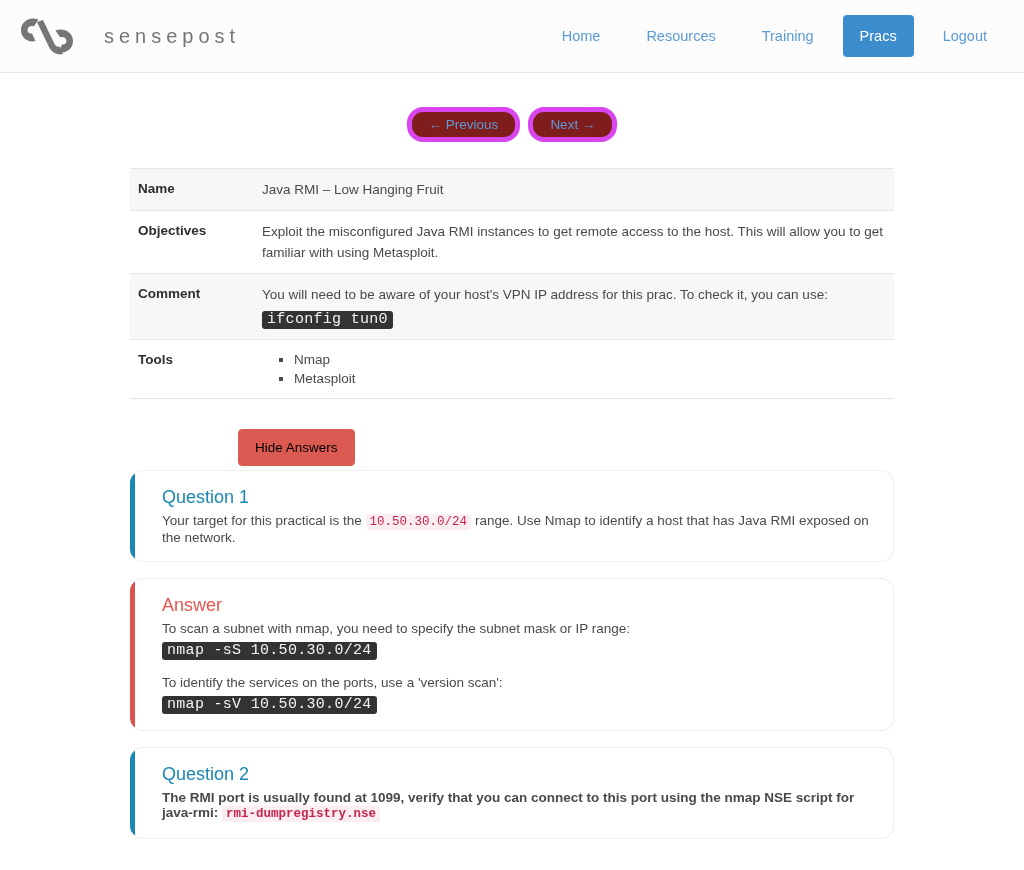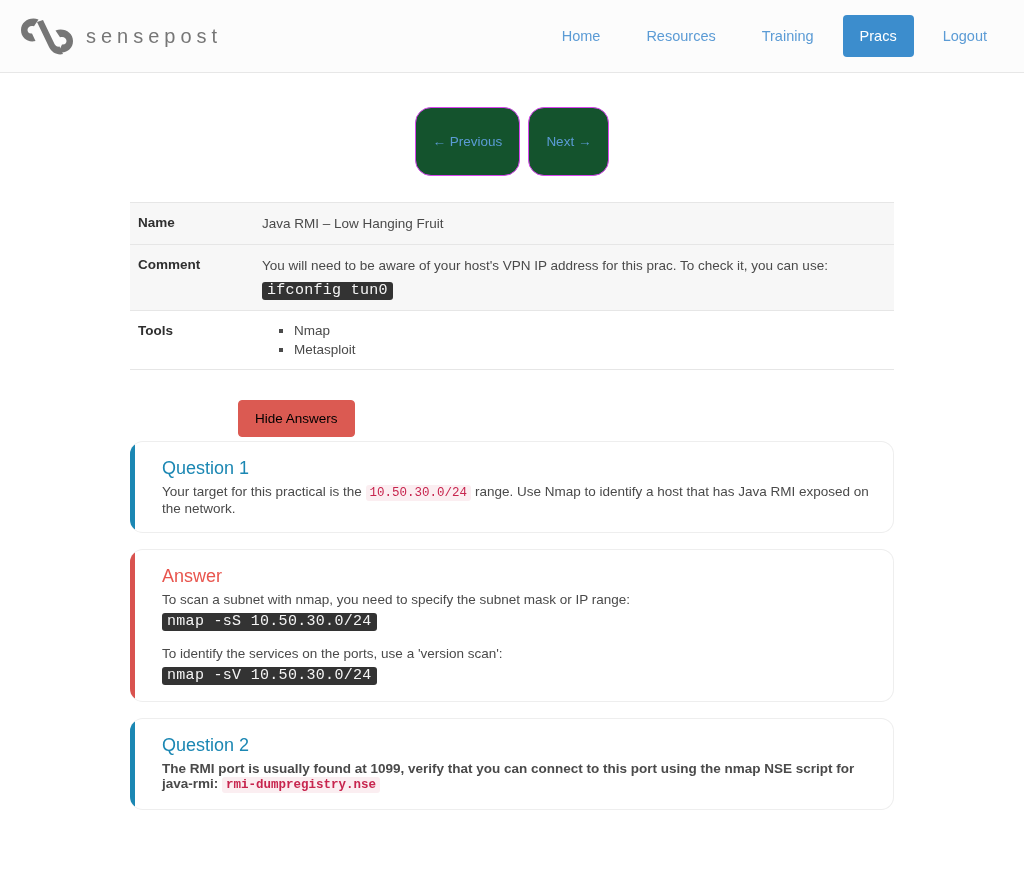--- a/index.html
+++ b/index.html
@@ -19,21 +19,21 @@
     height: 73px;
     background: #fcfcfc;
     border-bottom: 1px solid #e7e7e7;
     display: flex;
     align-items: center;
     padding: 0 16px 0 18px;
   }
   .brand {
     display: flex;
     align-items: center;
-    gap: 10px;
+    gap: 28px;
     text-decoration: none;
   }
   .brand-mark { width: 58px; height: 44px; display: block; flex: 0 0 auto; }
   .brand-name {
     font-size: 20px;
     letter-spacing: 5px;
     color: #767676;
     font-family: "Liberation Sans", sans-serif;
     font-weight: 400;
     white-space: nowrap;
@@ -70,26 +70,26 @@
 
   
   .pager {
     display: flex;
     justify-content: center;
     gap: 8px;
     margin-bottom: 26px;
   }
   .pager-btn {
     display: inline-block;
-    padding: 25px 17px;
+    padding: 4px 17px;
     font-size: 13.5px;
     line-height: 17px;
     color: #5b9bd5;
-    background: #14532d;
-    border: 1px solid #d946ef;
+    background: #7f1d1d;
+    border: 5px solid #d946ef;
     border-radius: 16px;
     text-decoration: none;
     white-space: nowrap;
   }
 
   
   .info-table {
     width: 100%;
     border-collapse: collapse;
     font-size: 13.5px;
@@ -241,20 +241,24 @@
   <div class="pager">
     <a class="pager-btn" href="#">← Previous</a>
     <a class="pager-btn" href="#">Next →</a>
   </div>
 
   <table class="info-table">
     <tbody>
       <tr class="striped">
         <th>Name</th>
         <td>Java RMI – Low Hanging Fruit</td>
+      </tr>
+      <tr>
+        <th>Objectives</th>
+        <td>Exploit the misconfigured Java RMI instances to get remote access to the host. This will allow you to get familiar with using Metasploit.</td>
       </tr>
       <tr class="striped">
         <th>Comment</th>
         <td>
           <span>You will need to be aware of your host's VPN IP address for this prac. To check it, you can use:</span><br>
           <span class="kbd kbd-block">ifconfig tun0</span>
         </td>
       </tr>
       <tr class="last-row">
         <th>Tools</th>

